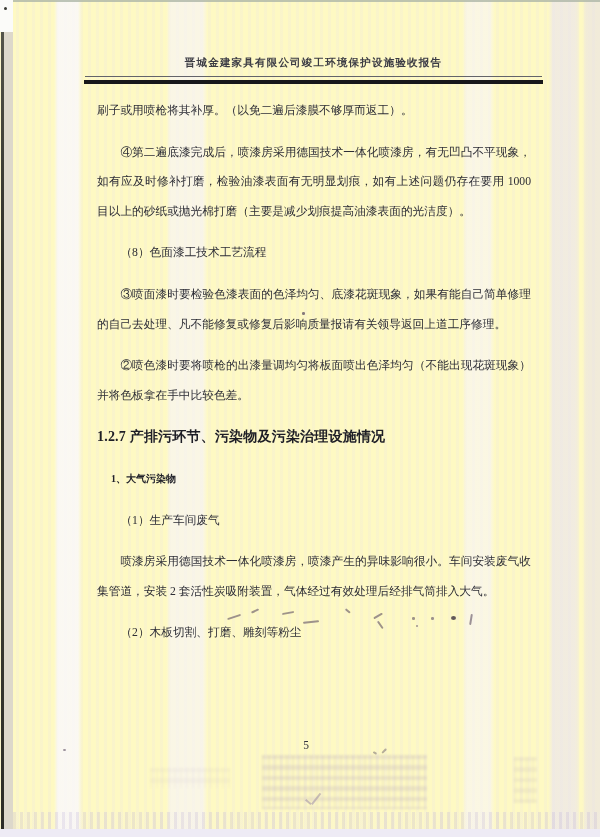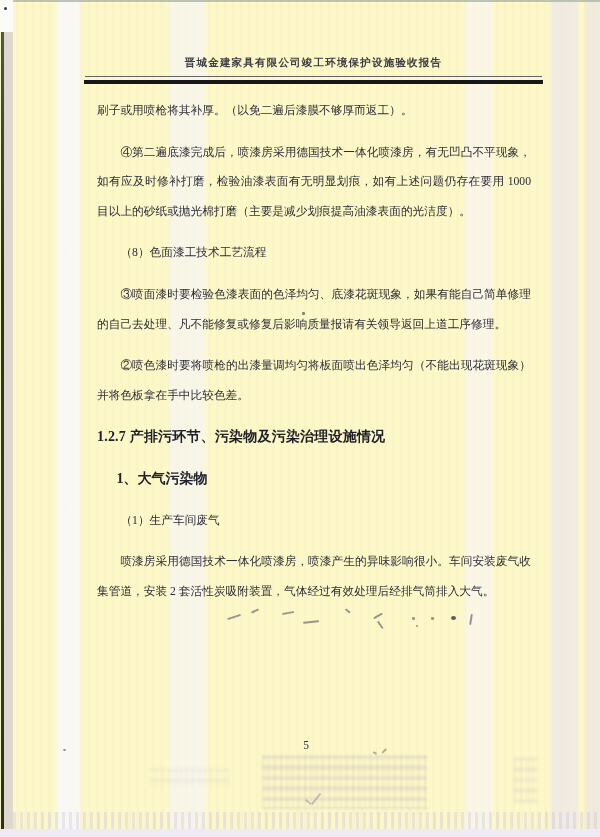--- a/index.html
+++ b/index.html
@@ -35,21 +35,21 @@
   .rule-thick { position:absolute; top:80px; left:84px; width:459px; height:3.5px; background:#17171a; }
 
   .content {
     position:absolute; top:84px; left:85px; width:458px;
     font-size:11.7px; line-height:29.6px; color:#2d2d36;
     text-align:justify; text-justify:inter-character;
   }
   .content p { margin:12px; text-indent:2em; }
   .content p.noindent { text-indent:0; }
   .content p.h1 { font-weight:bold; font-size:14px; text-indent:0; color:#1e1e26; letter-spacing:.2px; }
-  .content p.h2 { font-weight:bold; font-size:14px; text-indent:1.4em; color:#22222a; }
+  .content p.h2 { font-weight:bold; font-size:10px; text-indent:1.4em; color:#22222a; }
 
   .page-number { position:absolute; top:739px; left:85px; width:442px; text-align:center;
     font-size:11.5px; color:#33333c; }
 
   
   .mk { position:absolute; background:#5d4f63; opacity:.6; border-radius:1px; }
   .dotmk { border-radius:50%; }
 
   
   .ghost {
@@ -89,20 +89,21 @@
   <div class="content">
     <p class="noindent">刷子或用喷枪将其补厚。（以免二遍后漆膜不够厚而返工）。</p>
     <p>④第二遍底漆完成后，喷漆房采用德国技术一体化喷漆房，有无凹凸不平现象，如有应及时修补打磨，检验油漆表面有无明显划痕，如有上述问题仍存在要用 1000 目以上的砂纸或抛光棉打磨（主要是减少划痕提高油漆表面的光洁度）。</p>
     <p>（8）色面漆工技术工艺流程</p>
     <p>③喷面漆时要检验色漆表面的色泽均匀、底漆花斑现象，如果有能自己简单修理的自己去处理、凡不能修复或修复后影响质量报请有关领导返回上道工序修理。</p>
     <p>②喷色漆时要将喷枪的出漆量调均匀将板面喷出色泽均匀（不能出现花斑现象）并将色板拿在手中比较色差。</p>
     <p class="h1">1.2.7 产排污环节、污染物及污染治理设施情况</p>
     <p class="h2">1、大气污染物</p>
     <p>（1）生产车间废气</p>
     <p>喷漆房采用德国技术一体化喷漆房，喷漆产生的异味影响很小。车间安装废气收集管道，安装 2 套活性炭吸附装置，气体经过有效处理后经排气筒排入大气。</p>
+    <p>（2）木板切割、打磨、雕刻等粉尘</p>
   </div>
 
   <div>
     <div class="mk" style="left:227px; top:616px; width:14px; height:1.5px; transform:rotate(-18deg);"></div>
     <div class="mk" style="left:251px; top:610px; width:8px;  height:1.5px; transform:rotate(-25deg);"></div>
     <div class="mk" style="left:282px; top:612px; width:12px; height:1.5px; transform:rotate(-10deg);"></div>
     <div class="mk" style="left:303px; top:621px; width:16px; height:1.5px; transform:rotate(-6deg);"></div>
     <div class="mk" style="left:345px; top:610px; width:6px;  height:1.5px; transform:rotate(40deg);"></div>
     <div class="mk" style="left:373px; top:615px; width:10px; height:1.5px; transform:rotate(-30deg);"></div>
     <div class="mk" style="left:376px; top:624px; width:9px;  height:1.5px; transform:rotate(55deg);"></div>

